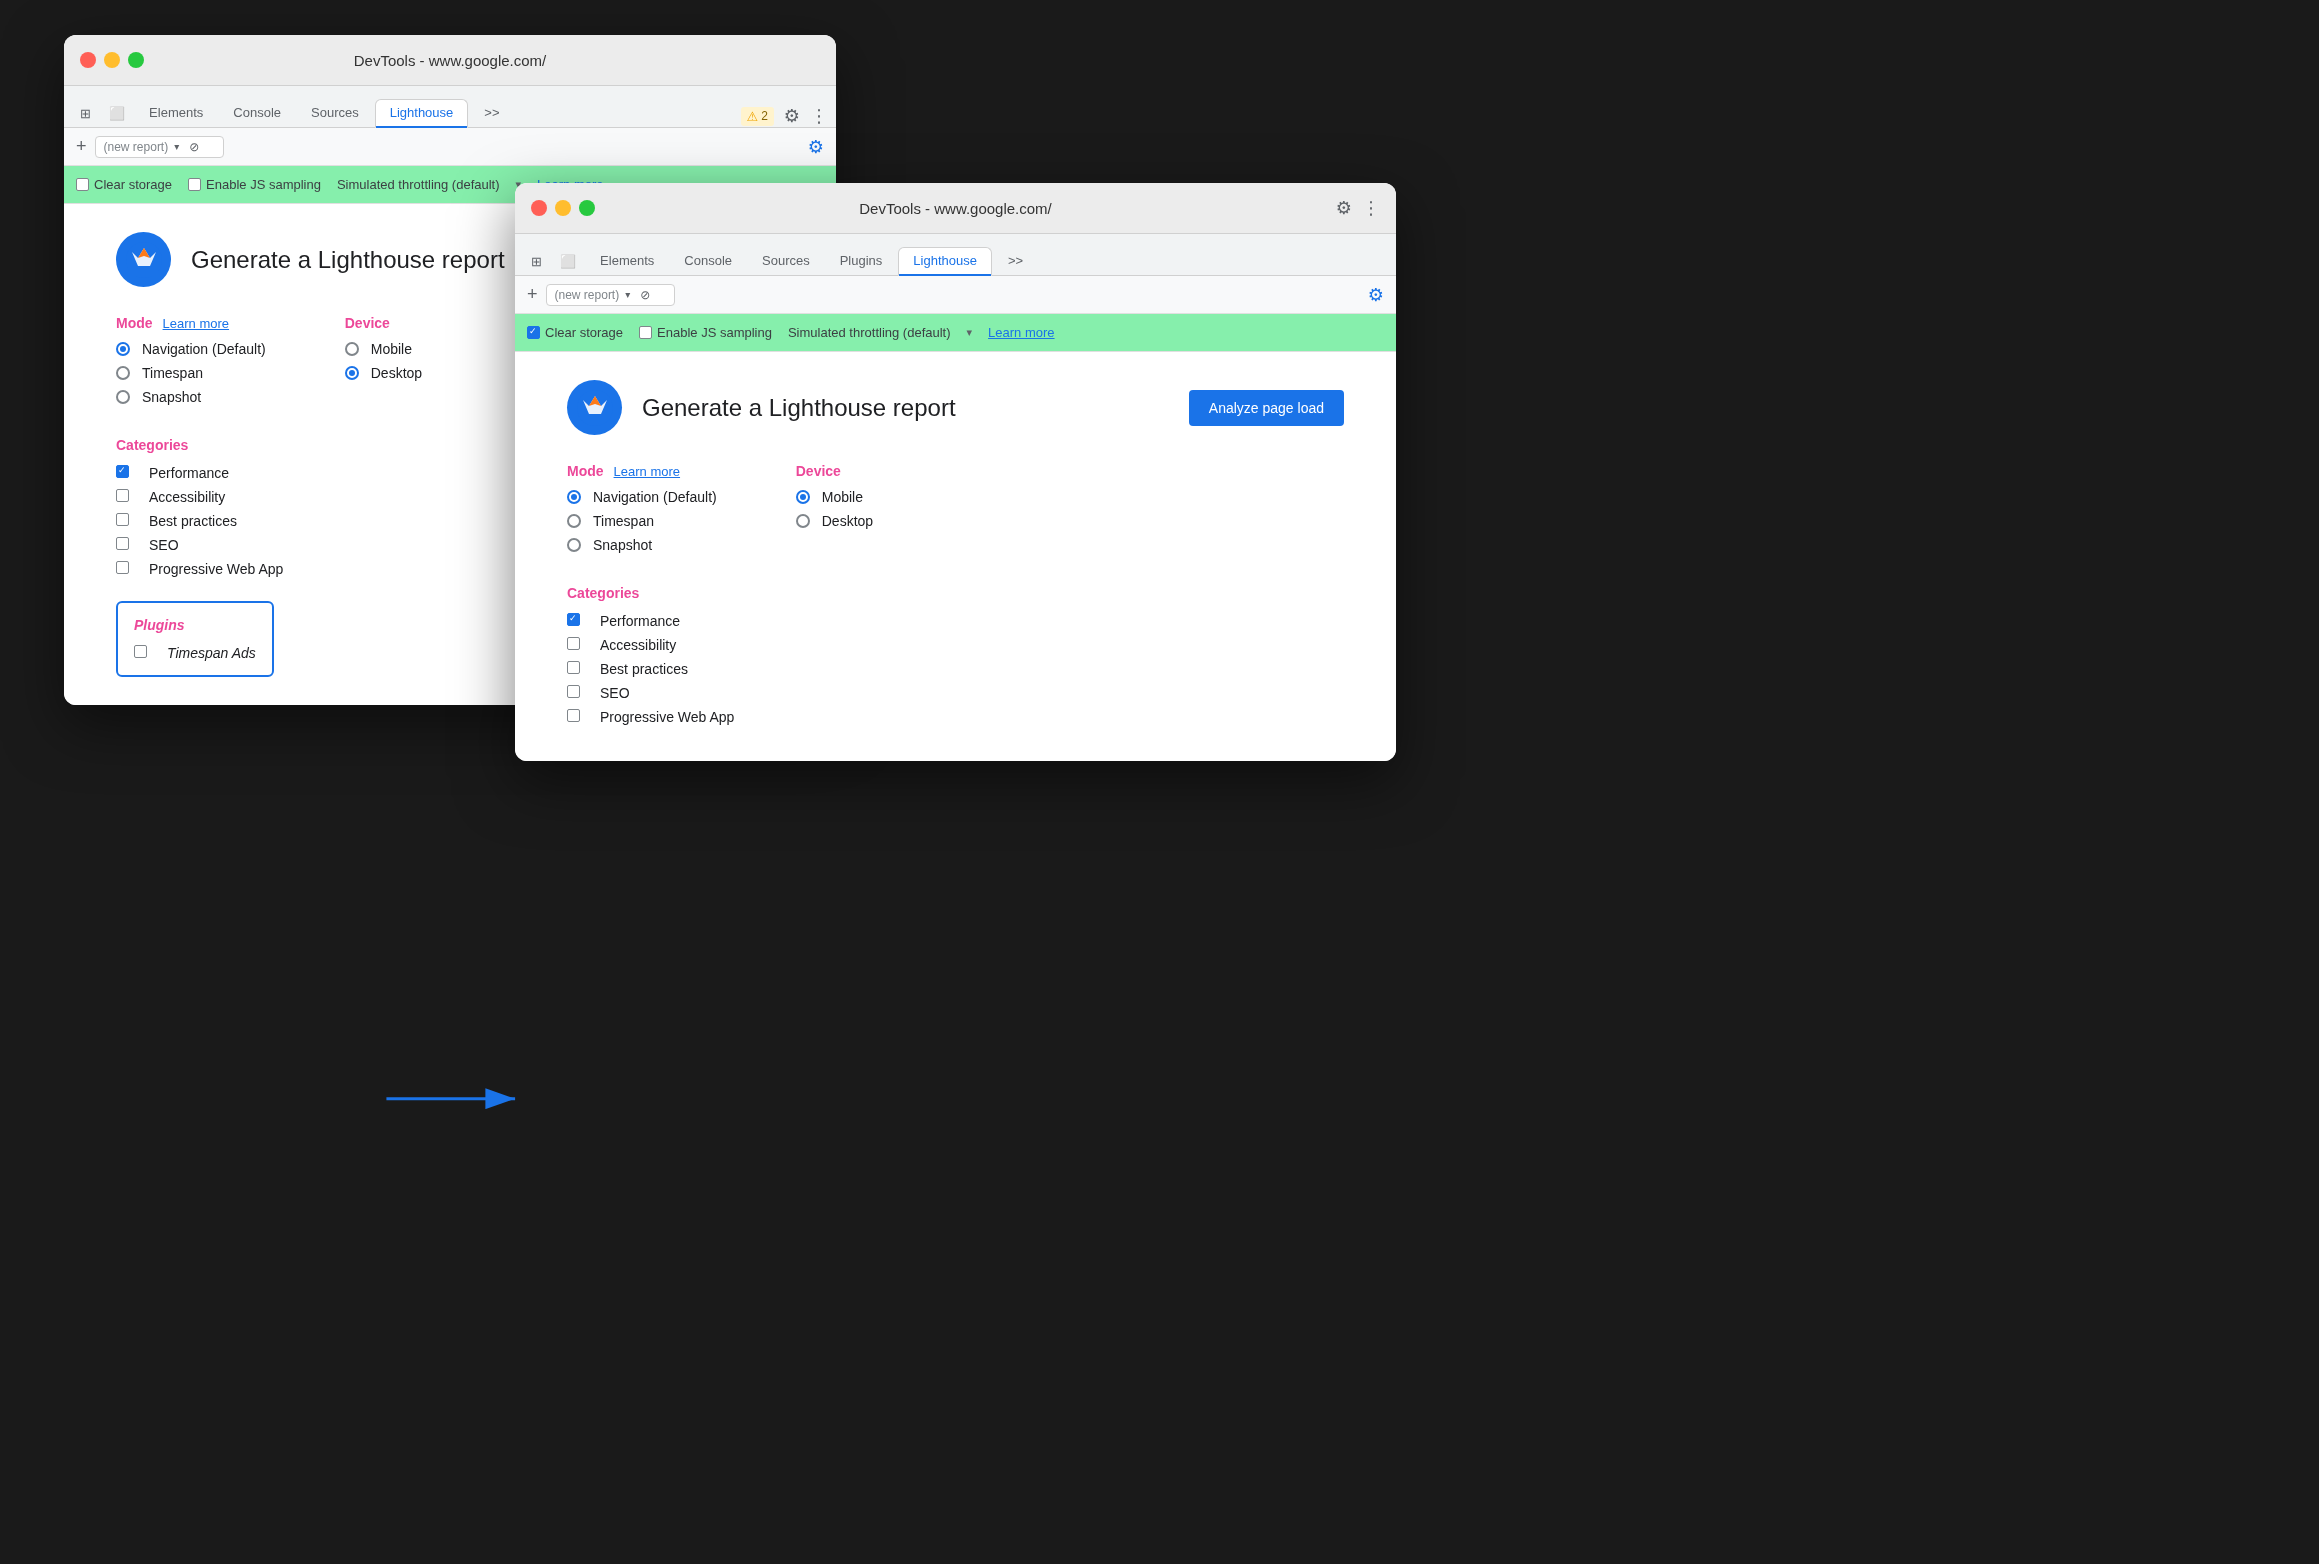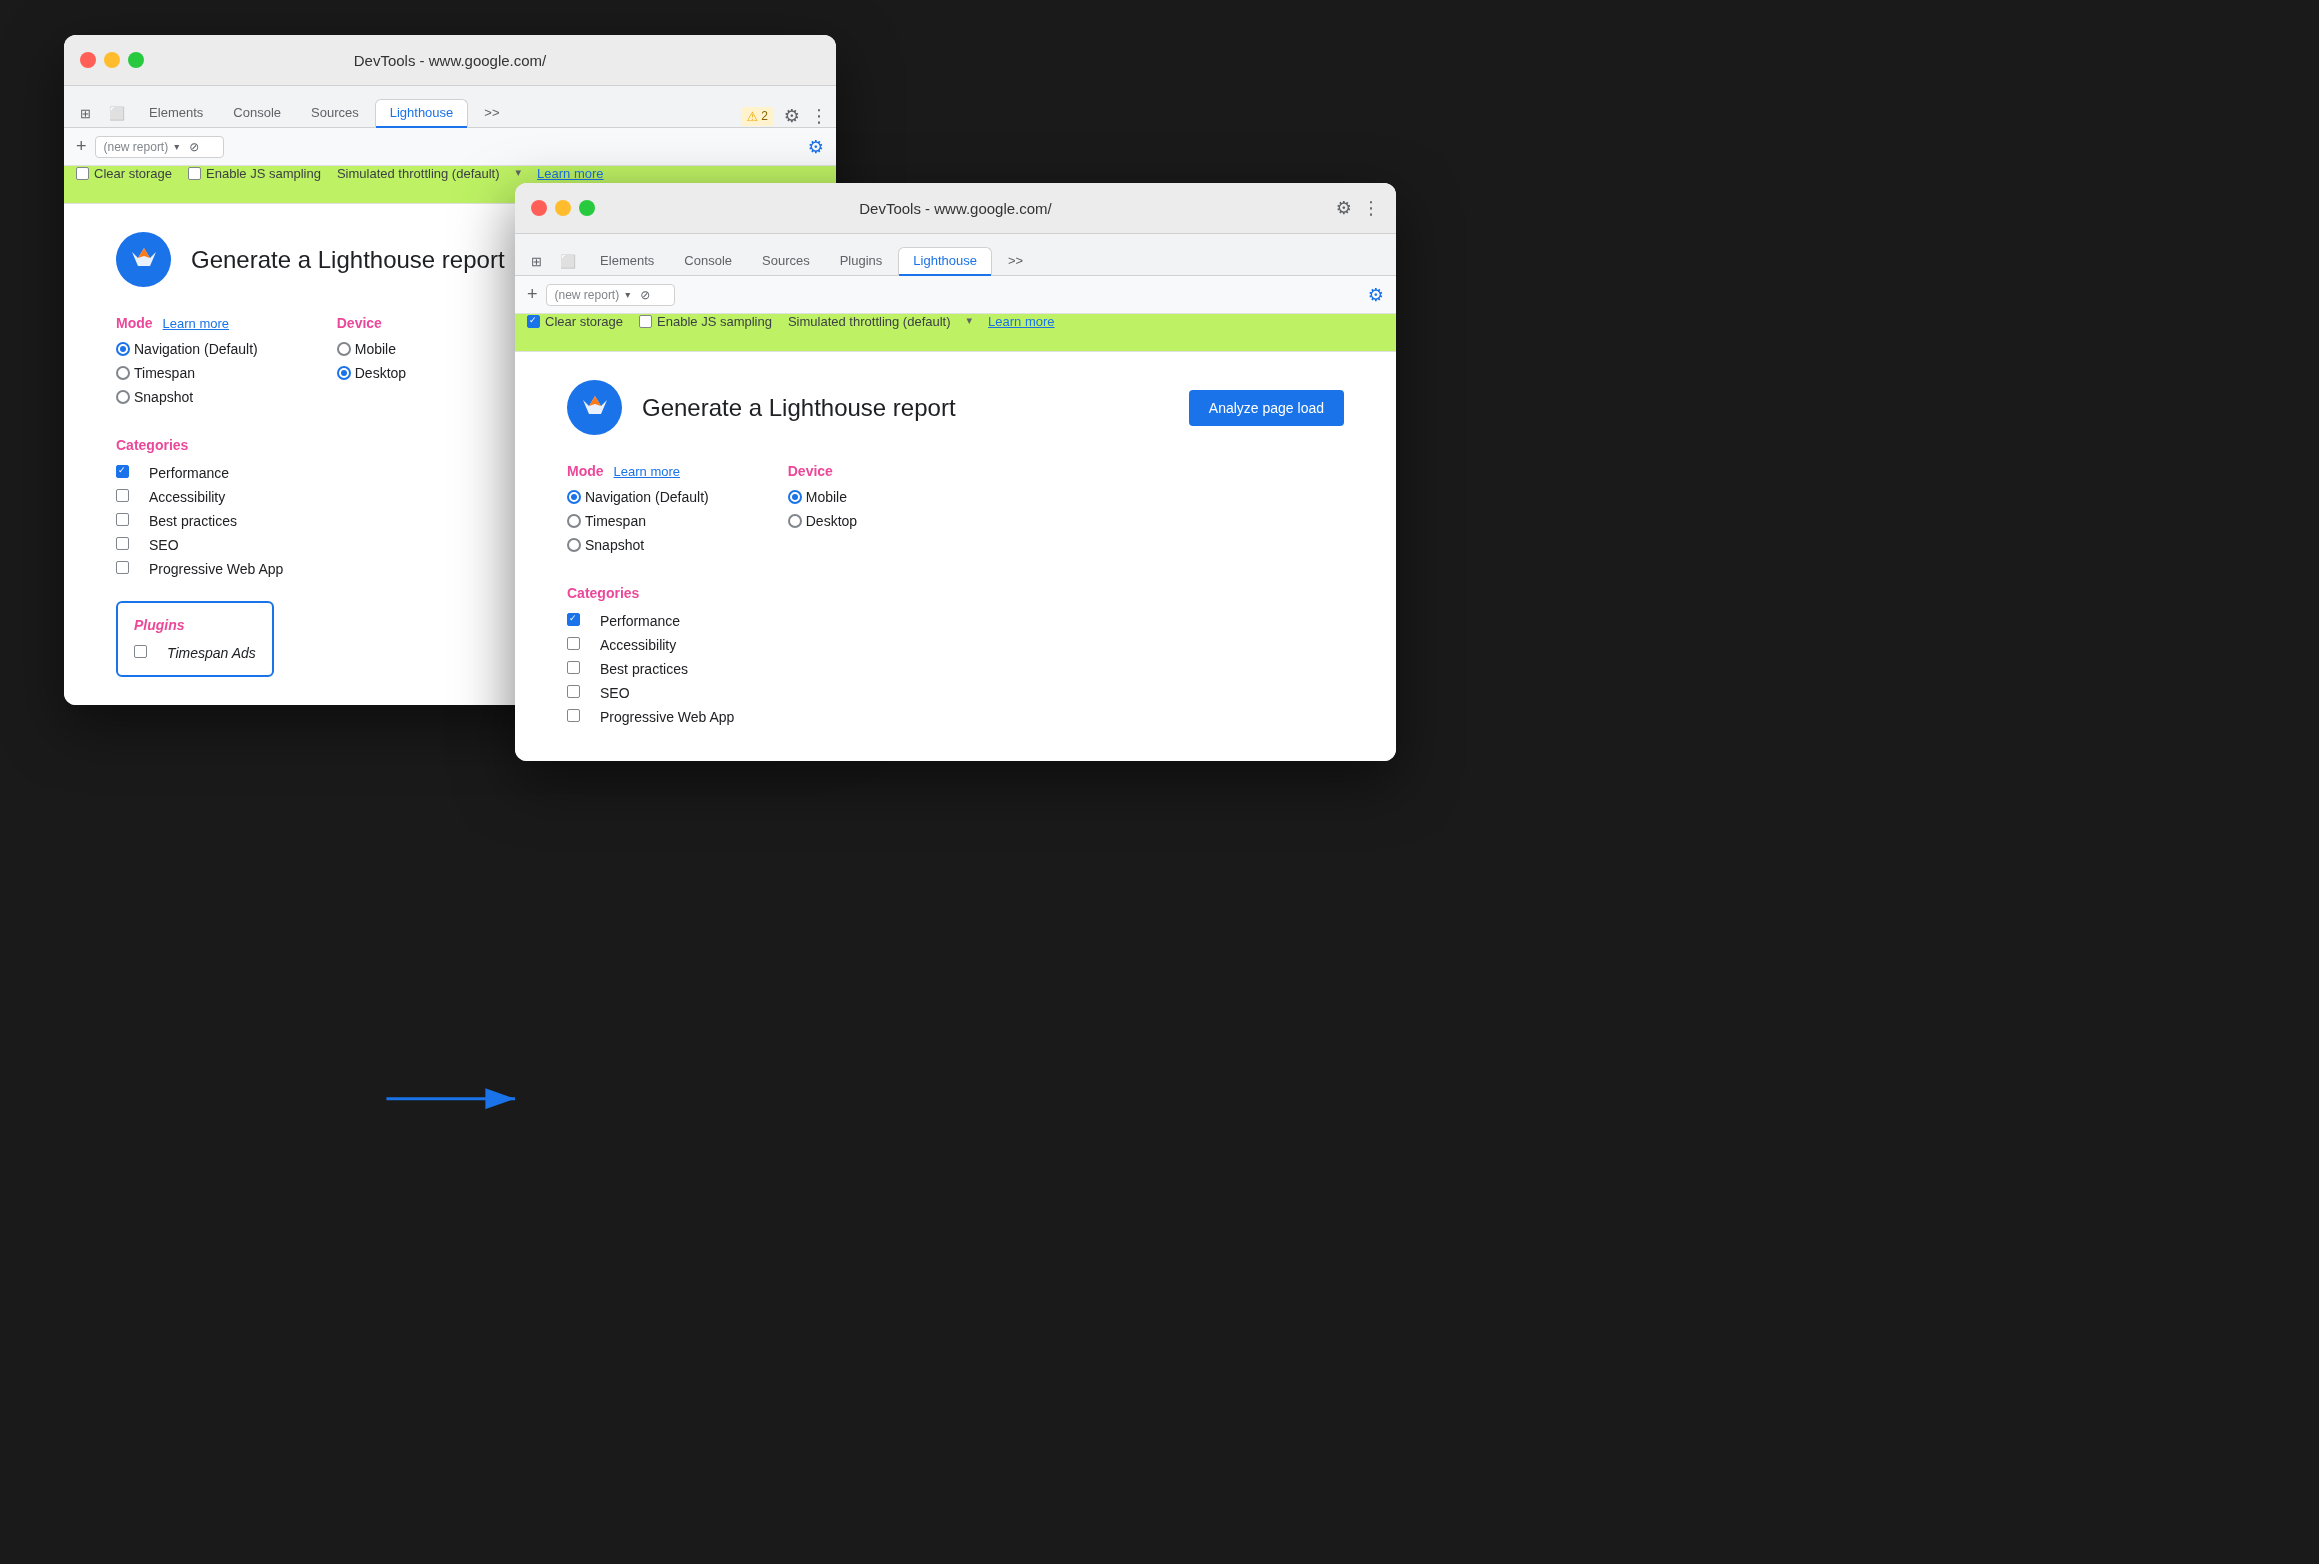--- a/index.html
+++ b/index.html
@@ -114,24 +114,24 @@
       gap: 6px;
       min-width: 129px;
     }
     .toolbar-gear {
       margin-left: auto;
       color: #1a73e8;
       font-size: 18px;
     }
 
     .options-row {
-      background: #bef264;
+      background: #86efac;
       height: 38px;
       display: flex;
-      align-items: flex-start;
+      align-items: center;
       padding: 0 12px;
       border-bottom: 1px solid #e0e0e0;
       gap: 16px;
       font-size: 13px;
       color: #3c4043;
     }
     .checkbox-inline {
       display: flex;
       align-items: center;
       gap: 5px;
@@ -219,21 +219,21 @@
     .section-header {
       display: flex;
       align-items: center;
       gap: 10px;
       margin-bottom: 10px;
     }
 
     .radio-item {
       display: flex;
       align-items: center;
-      gap: 4px;
+      gap: 12px;
       margin-bottom: 8px;
       font-size: 14px;
       color: #202124;
     }
     .radio-btn {
       width: 14px; height: 14px;
       border-radius: 50%;
       border: 2px solid #80868b;
       background: #fff;
       flex-shrink: 0;

